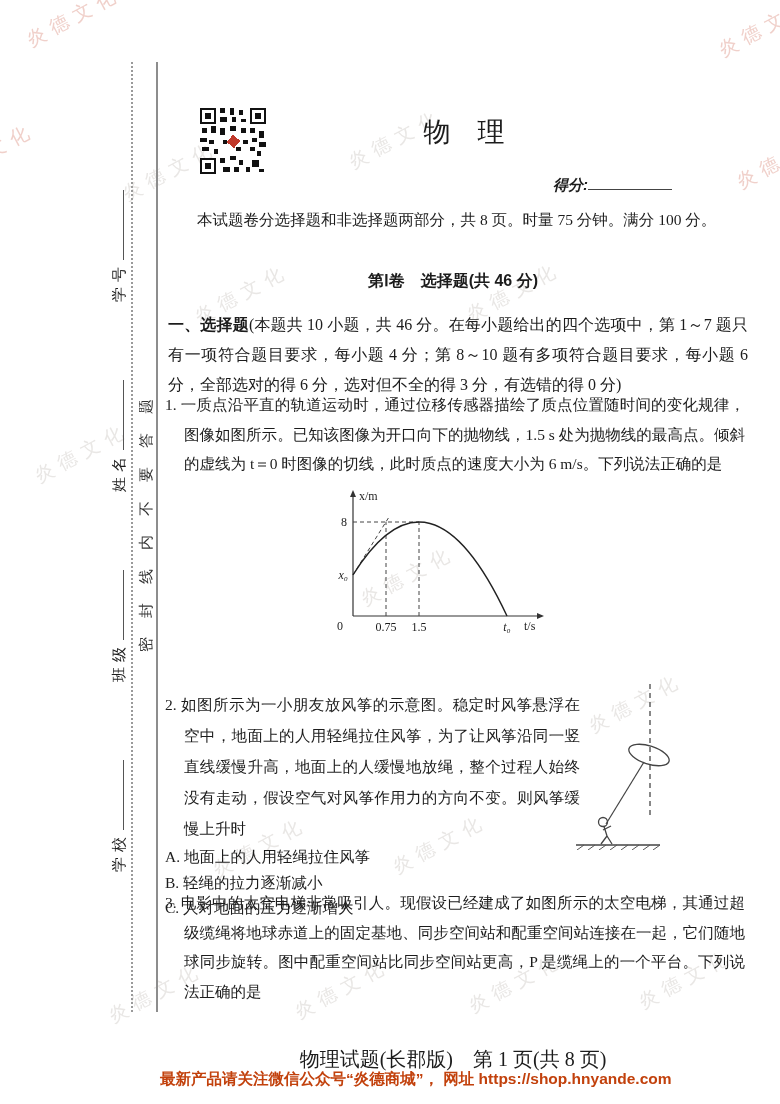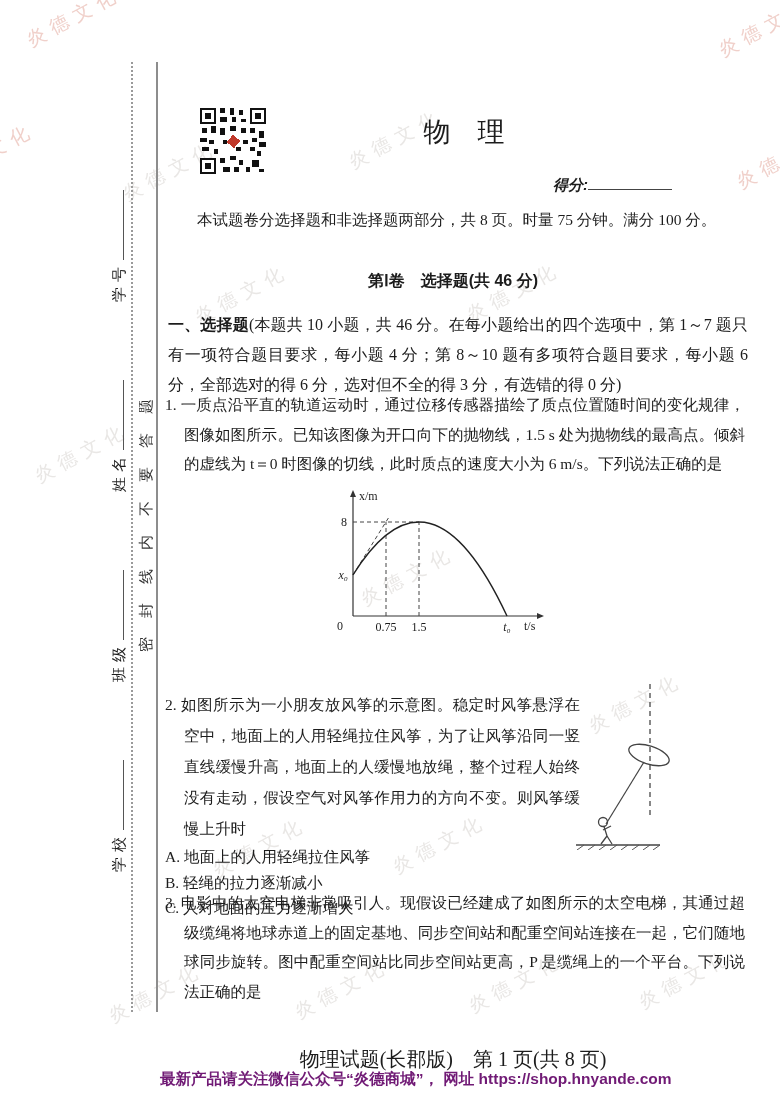--- a/index.html
+++ b/index.html
@@ -44,21 +44,21 @@
   .q1graph{position:absolute;left:331px;top:486px;width:216px;height:150px;}
   .q1opts{position:absolute;left:184px;top:629px;width:561px;font-size:15.5px;line-height:29px;}
   .optrow{display:flex;}
   .optrow .opt{width:265px;}
   .q2{left:165px;top:689px;width:415px;line-height:31px;}
   .q2 .opt{line-height:25.5px;text-align:left;}
   .kitefig{position:absolute;left:560px;top:682px;width:185px;height:168px;}
   .q3{left:165px;top:888px;width:580px;line-height:29.5px;}
   .pagefoot{position:absolute;left:160px;top:1026px;width:586px;text-align:center;font-size:20px;margin-top:20px;}
   .promo{position:absolute;left:160px;top:1069px;font-size:15.5px;font-weight:bold;
-         font-family:"Liberation Sans",sans-serif;color:#701a75;}
+         font-family:"Liberation Sans",sans-serif;color:#c2410c;}
   svg text{font-family:"Liberation Serif","DejaVu Serif",serif;}
 </style>
 </head>
 <body>
 
 <div class="page">
 
   <span class="wm pink" style="left:22px;top:4px">炎德文化</span>
   <span class="wm pink" style="left:714px;top:14px">炎德文化</span>
   <span class="wm pink" style="left:-64px;top:140px">炎德文化</span>

